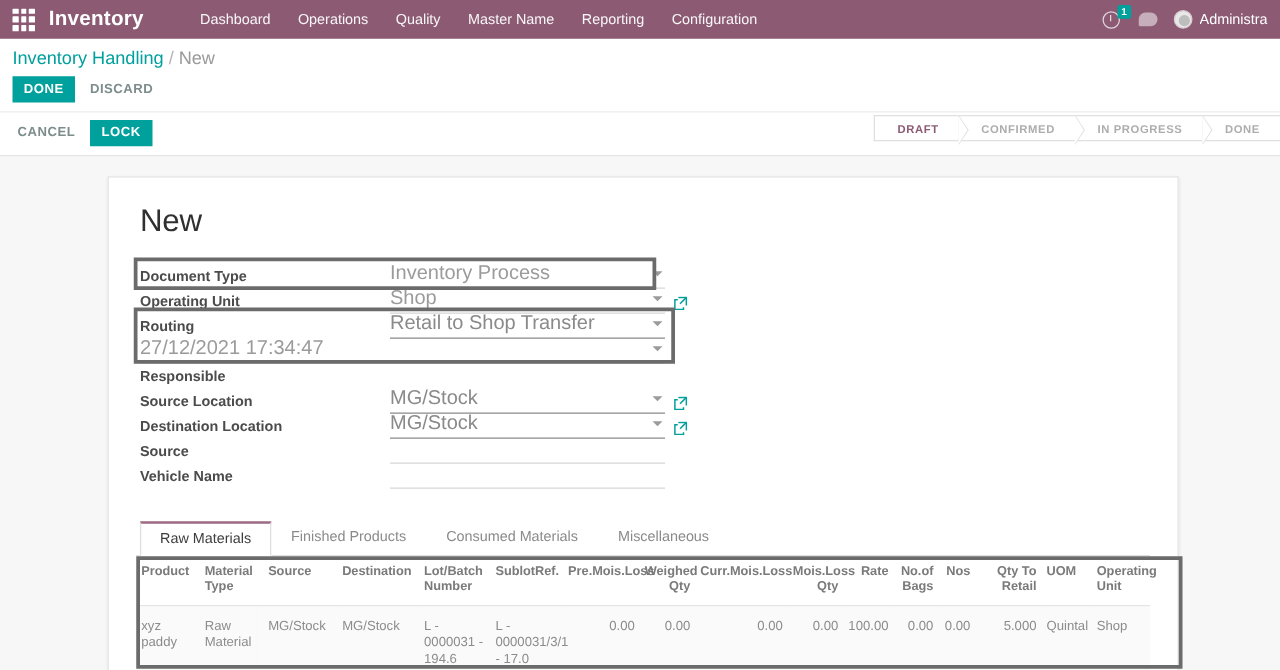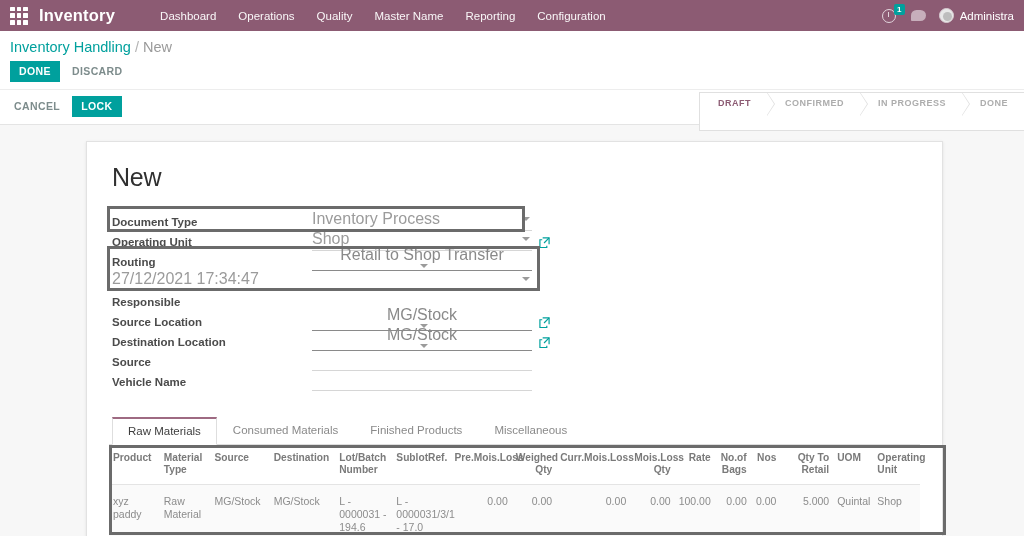--- a/index.html
+++ b/index.html
@@ -162,21 +162,21 @@
     display: inline-flex;
     margin-left: -1px;
   }
 
   
   .statusbar {
     position: absolute;
     right: 0; top: 2px;
     display: flex;
     align-items: stretch;
-    height: 39px;
+    height: 21px;
   }
   .status-step {
     position: relative;
     font-size: 9px;
     font-weight: 700;
     letter-spacing: .5px;
     color: #adadad;
     background: #fff;
     padding: 6px 16px 6px 18px;
     border-top: 1px solid #e0e0e0;
@@ -245,21 +245,21 @@
     flex: 1;
     font-size: 16px;
     color: #9b9b9b;
     padding-bottom: 2px;
     border-bottom: 1px solid #d6d6d6;
     display: flex;
     align-items: center;
     position: relative;
     min-height: 17px;
   }
-  .fvalue.filled-dark { color: #8a8a8a; border-bottom-color: #8a8a8a; flex-direction: column; }
+  .fvalue.filled-dark { color: #8a8a8a; border-bottom-color: #8a8a8a; }
   .fvalue.empty { color: transparent; }
   .fvalue .txt { flex: 1; overflow: hidden; white-space: nowrap; }
   .caret {
     width: 0; height: 0;
     border-left: 4px solid transparent;
     border-right: 4px solid transparent;
     border-top: 4px solid #9b9b9b;
     margin-left: 6px;
     margin-right: 2px;
     cursor: pointer;
@@ -501,22 +501,22 @@
         </div>
       </div>
 
       <div class="hl-box" id="hl-doctype"></div>
       <div class="hl-box" id="hl-routing"></div>
     </div>
 
     <div class="notebook">
       <div class="tabs">
         <div class="tab active">Raw Materials</div>
+        <div class="tab">Finished Products</div>
         <div class="tab">Consumed Materials</div>
-        <div class="tab">Finished Products</div>
         <div class="tab">Miscellaneous</div>
       </div>
 
       <div class="table-zone">
         <table class="o2m-table">
           <colgroup>
             <col style="width:48px">
               <col style="width:48px">
               <col style="width:56px">
               <col style="width:62px">

